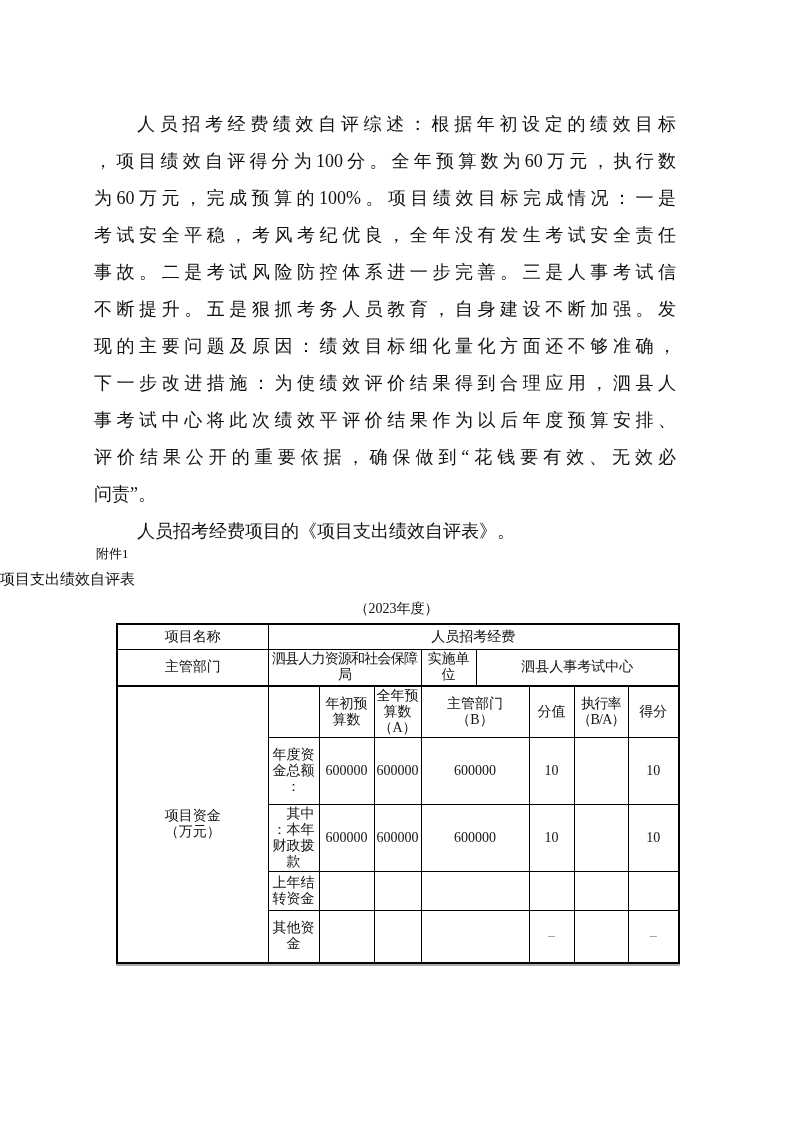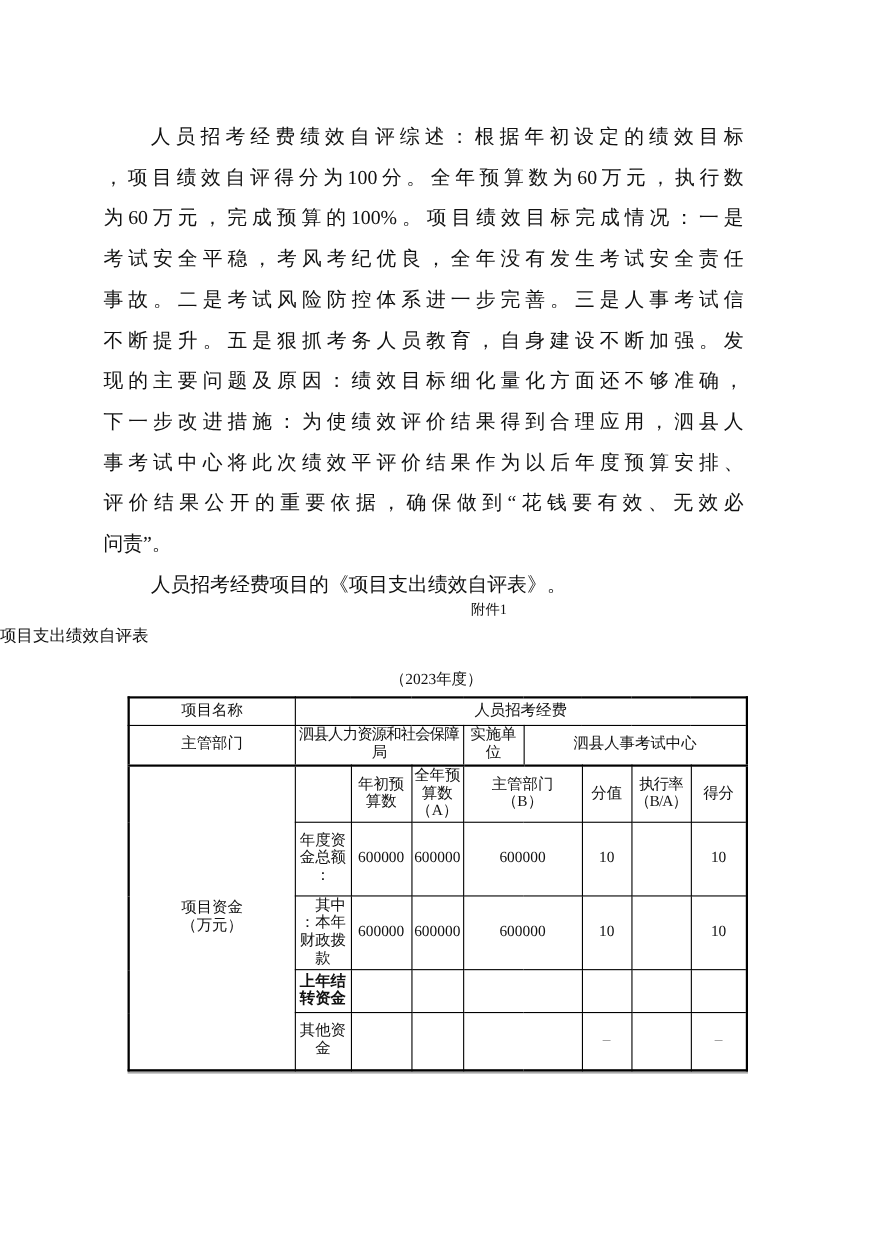--- a/index.html
+++ b/index.html
@@ -28,29 +28,28 @@
     text-align-last: justify;
     white-space: normal;
   }
   .line.short { text-align-last: auto; }
   .line.indent { text-indent: 43px; }
   
   .attach {
     margin: -5px 0 0 96px;
     font-size: 13px;
     line-height: 17px;
-    text-align: center;
   }
   .tbl-title {
     margin-top: 7px;
     font-size: 15px;
     line-height: 20px;
   }
   .tbl-sub {
-    margin-top: 20px;
+    margin-top: 10px;
     text-align: center;
     font-size: 14px;
     line-height: 19px;
   }
   
   table.eval {
     margin: 5px 0 0 116px;
     width: 562px;
     border-collapse: collapse;
     table-layout: fixed;
@@ -76,21 +75,21 @@
     line-break: anywhere;
     word-break: break-all;
   }
   td.tight { letter-spacing: -0.8px; }
   td.dim { color: #8a8a8a; }
   tr.r1 { height: 25px; padding-left: 48px; }
   tr.r2 { height: 37px; }
   tr.r3 { height: 50px; }
   tr.r4 { height: 67px; }
   tr.r5 { height: 64px; }
-  tr.r6 { height: 39px; font-weight: bold; }
+  tr.r6 { height: 39px; }
   tr.r7 { height: 52px; }
 </style>
 </head>
 <body>
 
 <div class="page">
 
   <div class="body-text">
     <div class="line indent">人员招考经费绩效自评综述：根据年初设定的绩效目标</div>
     <div class="line">，项目绩效自评得分为100分。全年预算数为60万元，执行数</div>

